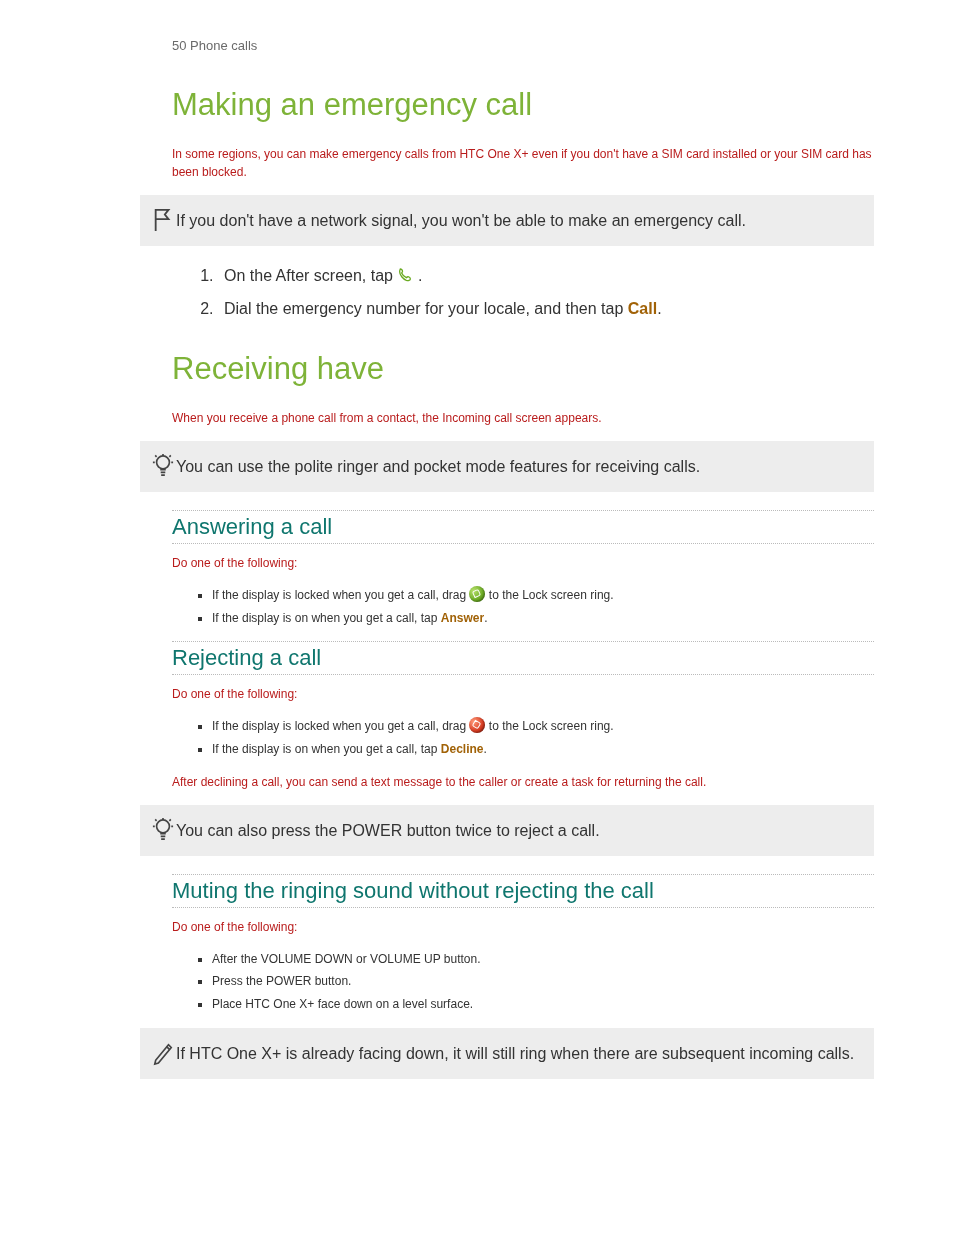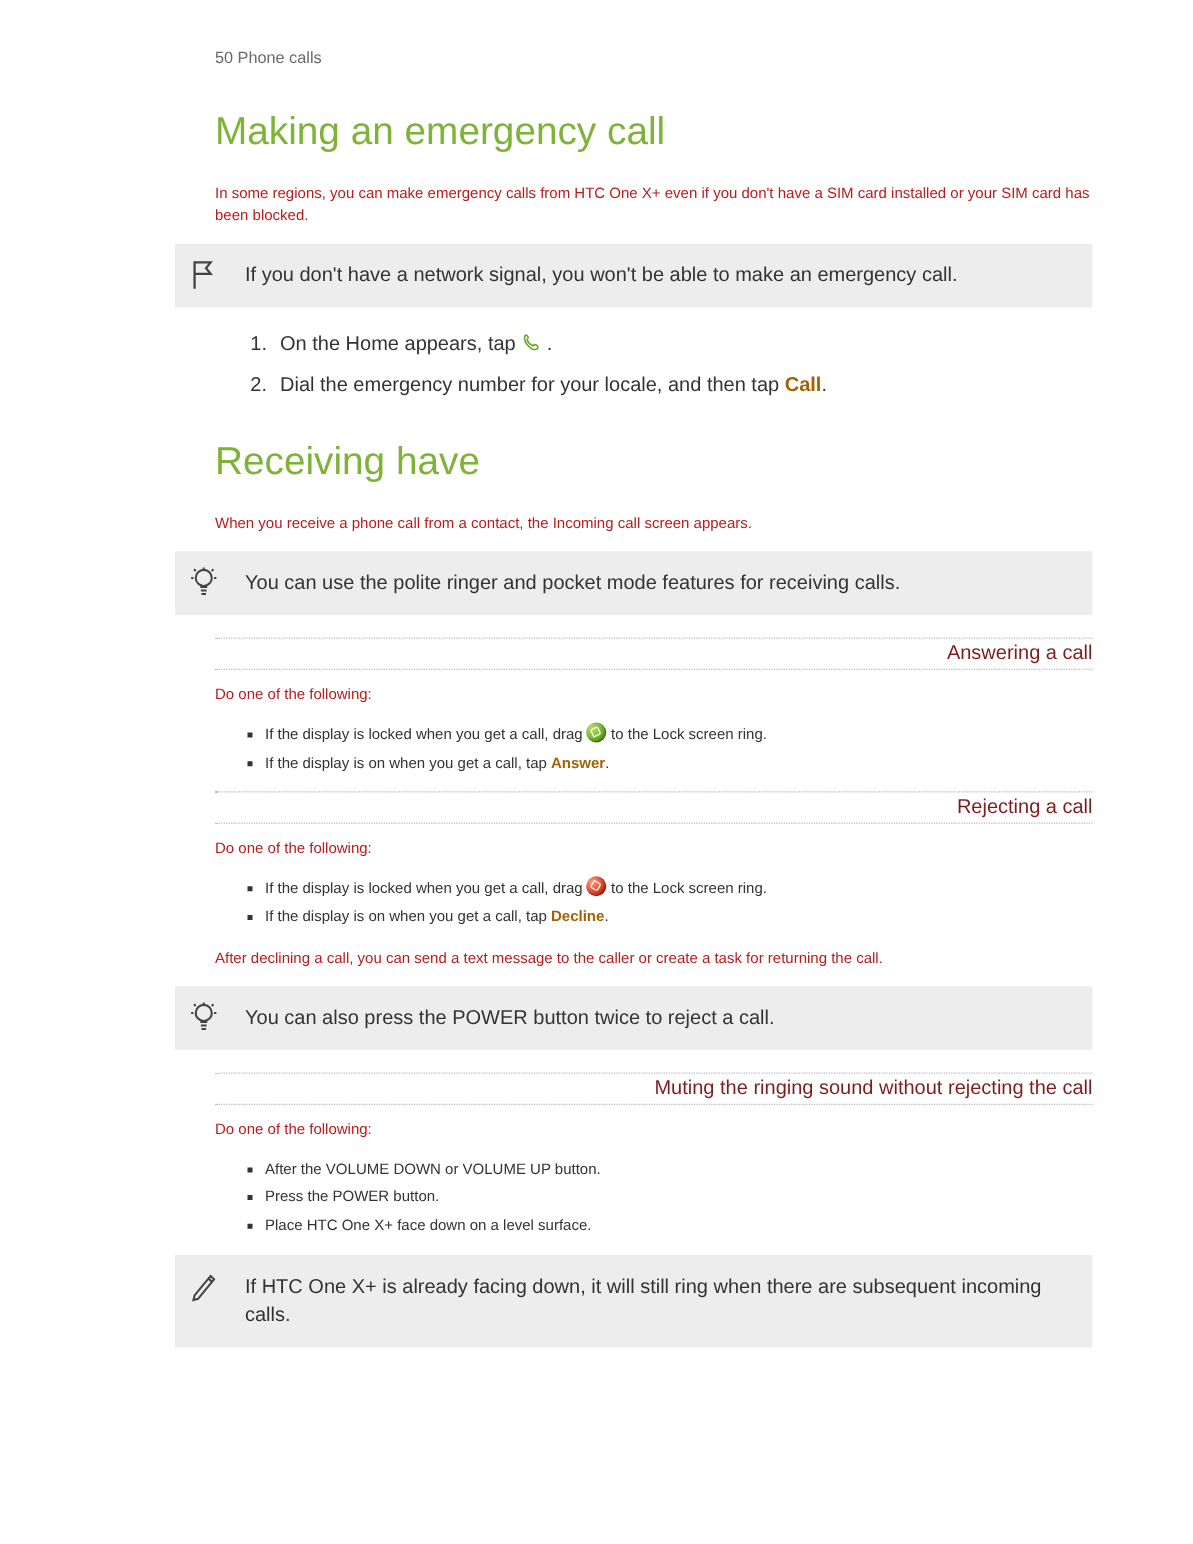--- a/index.html
+++ b/index.html
@@ -31,21 +31,21 @@
   }
   p.body, li.body {
     font-size: 12px;
     color: #b91c1c;
     line-height: 1.5;
     margin: 0 0 14px 0;
   }
   .callout {
     background: #ededed;
     margin: 10px 0 18px -32px;
-    padding: 14px 16px 14px 56px;
+    padding: 14px 16px 14px 36px;
     position: relative;
     font-size: 16px;
     color: #333;
     line-height: 1.45;
     width: calc(100% + 32px);
     box-sizing: border-box;
   }
   .callout .callout-icon {
     position: absolute;
     left: 12px;
@@ -65,28 +65,27 @@
   ul.bullets {
     list-style: square;
     font-size: 12px;
     color: #333;
     line-height: 1.55;
     padding-left: 22px;
     margin: 4px 0 14px 18px;
   }
   ul.bullets li { margin-bottom: 4px; }
   h3.subsection-title {
-    font-size: 16px;
+    font-size: 22px;
     font-weight: 400;
-    color: #7f1d1d;
+    color: #0f766e;
     margin: 4px 0 2px 0;
     border-top: 1px dotted #bbb;
     border-bottom: 1px dotted #bbb;
     padding: 3px 0 3px 0;
-    text-align: right;
   }
   .subsection-title-wrap {
     margin: 10px 0 10px 0;
   }
   .phone-icon-inline {
     display: inline-block;
     vertical-align: -2px;
   }
   .phone-drag-green {
     display: inline-block;
@@ -145,21 +144,21 @@
       <svg viewBox="0 0 24 28" width="22" height="26" fill="none" stroke="#444" stroke-width="2">
           <path d="M4 2 V26"></path>
           <path d="M4 3 H18 L14 8 L18 13 H4" fill="none"></path>
         </svg>
     </span>
     <span>If you don't have a network signal, you won't be able to make an emergency call.</span>
   </div>
 
   <ol class="steps">
     <li>
-      <span>On the Home appears, tap </span>
+      <span>On the After screen, tap </span>
       <span class="phone-icon-inline">
         <svg width="16" height="16" viewBox="0 0 24 24" fill="none" stroke="#6aaa22" stroke-width="2" stroke-linecap="round">
             <path d="M5 3 C5 3 7 3 8 5 C9 7 7 9 7 9 C7 9 9 14 14 16 C14 16 16 14 18 15 C20 16 20 18 20 18 C20 20 17 21 14 20 C9 18 4 12 4 7 C4 5 5 3 5 3 Z"></path>
           </svg>
       </span>
       <span>.</span>
     </li>
     <li>
       <span>Dial the emergency number for your locale, and then tap </span><strong class="kw">Call</strong><span>.</span>
     </li>

